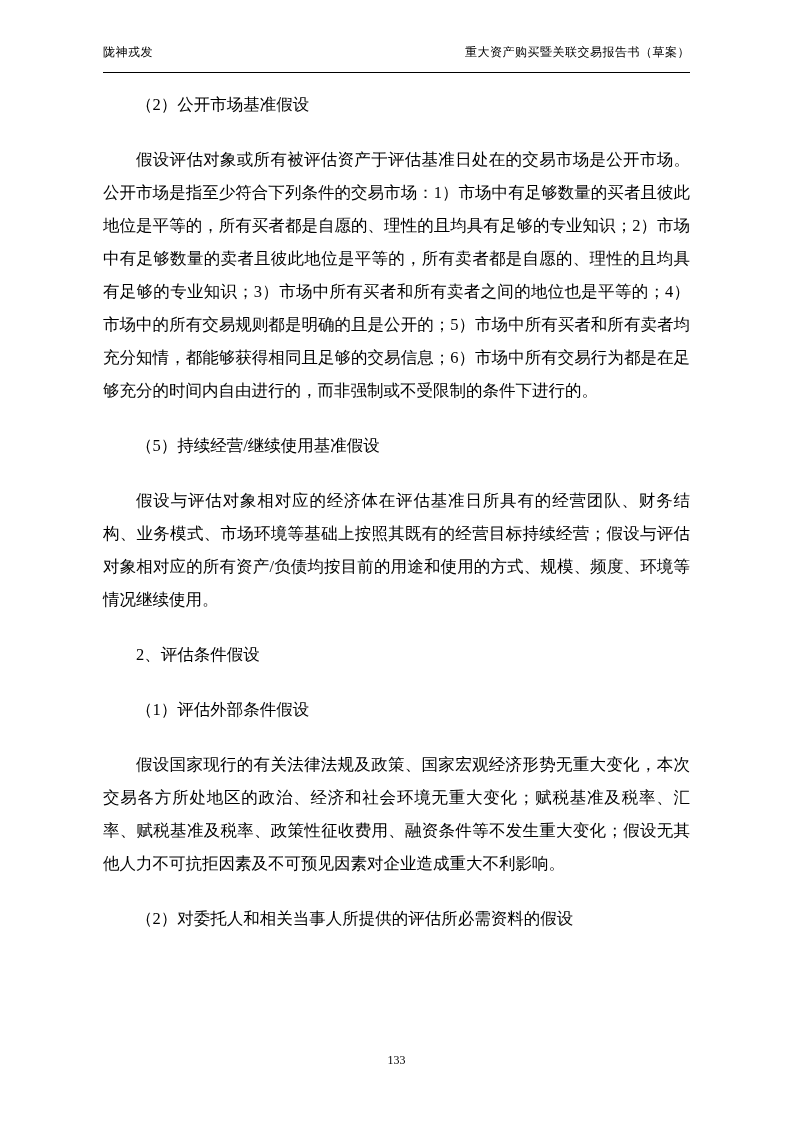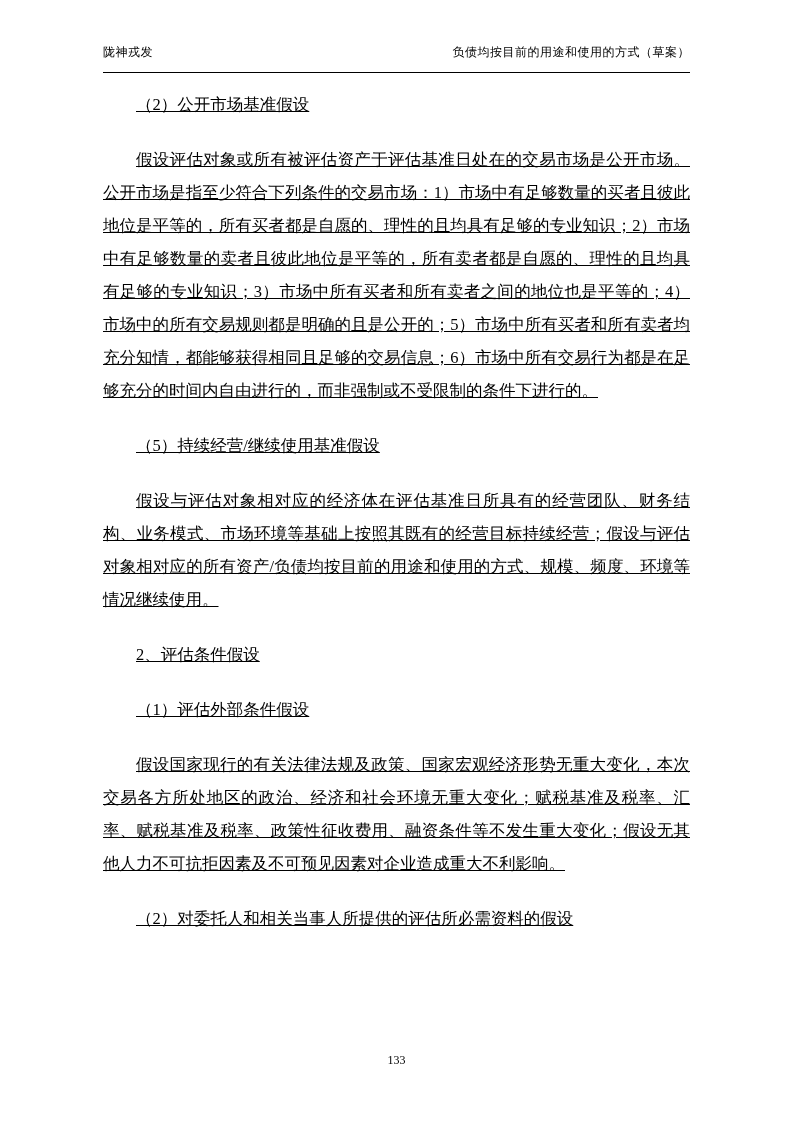--- a/index.html
+++ b/index.html
@@ -45,21 +45,20 @@
   }
   .content {
     position: absolute;
     top: 88px;
     left: 103px;
     right: 103px;
     font-size: 16.5px;
     line-height: 33px;
     text-align: justify;
     text-justify: inter-ideograph;
-    text-decoration: underline;
   }
   .content p {
     margin: 0 0 0 0;
     padding: 0;
     text-indent: 2em;
   }
   .content p.heading {
     text-indent: 2em;
   }
   .content p + p {
@@ -75,21 +74,21 @@
     font-family: "Liberation Serif", "DejaVu Serif", serif;
   }
 </style>
 </head>
 <body>
 
 <div class="page">
 
   <div class="header">
     <span class="hdr-left">陇神戎发</span>
-    <span class="hdr-right">负债均按目前的用途和使用的方式（草案）</span>
+    <span class="hdr-right">重大资产购买暨关联交易报告书（草案）</span>
   </div>
   <div class="header-rule"></div>
 
   <div class="content">
     <p class="heading">（2）公开市场基准假设</p>
     <p>假设评估对象或所有被评估资产于评估基准日处在的交易市场是公开市场。公开市场是指至少符合下列条件的交易市场：1）市场中有足够数量的买者且彼此地位是平等的，所有买者都是自愿的、理性的且均具有足够的专业知识；2）市场中有足够数量的卖者且彼此地位是平等的，所有卖者都是自愿的、理性的且均具有足够的专业知识；3）市场中所有买者和所有卖者之间的地位也是平等的；4）市场中的所有交易规则都是明确的且是公开的；5）市场中所有买者和所有卖者均充分知情，都能够获得相同且足够的交易信息；6）市场中所有交易行为都是在足够充分的时间内自由进行的，而非强制或不受限制的条件下进行的。</p>
     <p class="heading">（5）持续经营/继续使用基准假设</p>
     <p>假设与评估对象相对应的经济体在评估基准日所具有的经营团队、财务结构、业务模式、市场环境等基础上按照其既有的经营目标持续经营；假设与评估对象相对应的所有资产/负债均按目前的用途和使用的方式、规模、频度、环境等情况继续使用。</p>
     <p class="heading">2、评估条件假设</p>
     <p class="heading">（1）评估外部条件假设</p>

